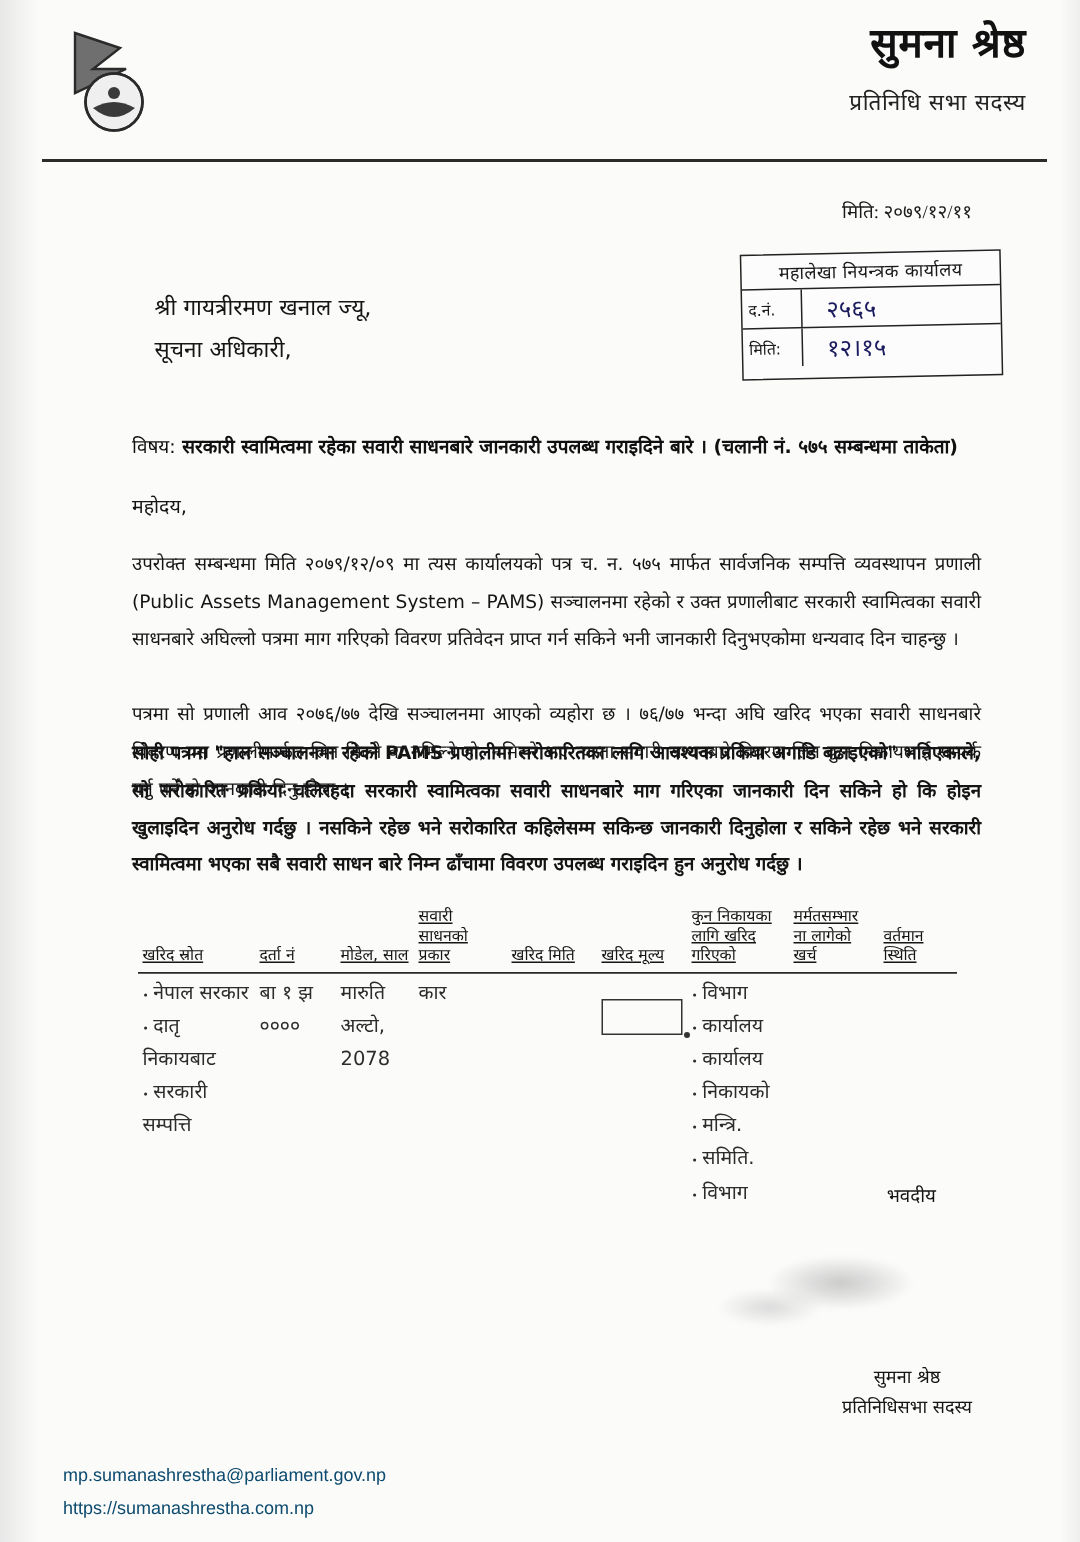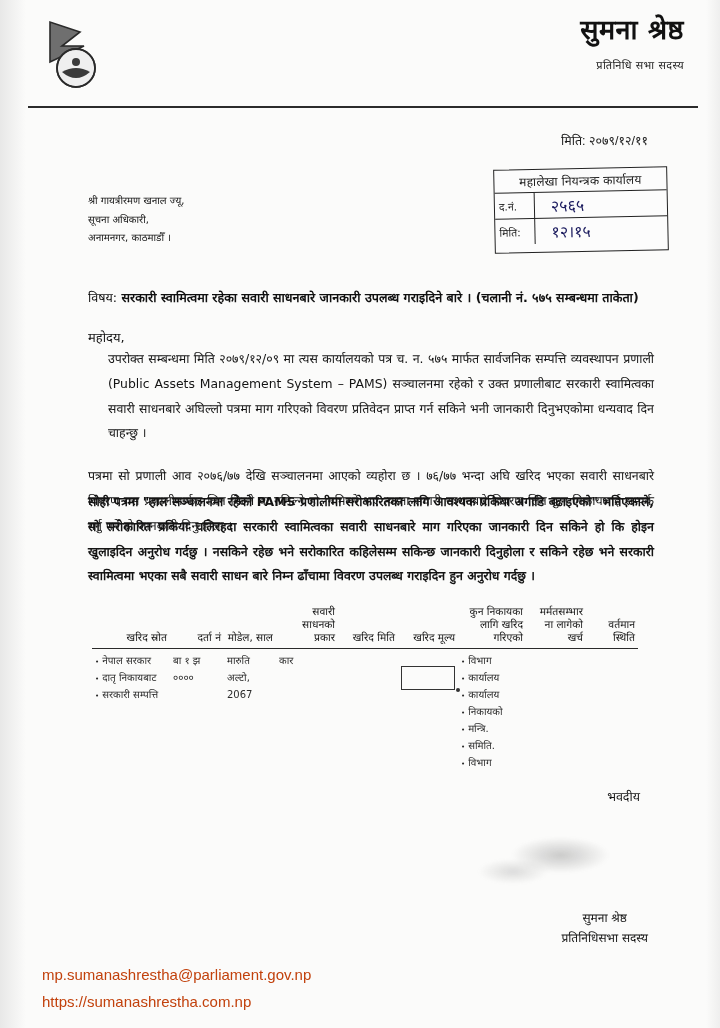--- a/index.html
+++ b/index.html
@@ -64,40 +64,40 @@
   .mp-name {
     font-family: "DejaVu Sans", sans-serif;
     font-size: 27px;
     font-weight: bold;
     letter-spacing: .5px;
     color: #111;
     line-height: 1.15;
   }
   .mp-role {
     font-family: "DejaVu Sans", sans-serif;
-    font-size: 11px;
+    font-size: 15px;
     color: #222;
     margin-top: 12px;
     letter-spacing: .4px;
   }
   .rule {
     position: absolute;
     left: 28px;
     right: 22px;
     top: 106px;
     height: 2px;
     background: #2b2b2b;
   }
 
   
   .date-line {
     position: absolute;
     right: 72px;
     top: 132px;
-    font-family: Liberation Sans, sans-serif;
+    font-family: Liberation Serif, serif;
     font-size: 12.5px;
     color: #1a1a1a;
   }
 
   
   .stamp {
     position: absolute;
     left: 494px;
     top: 168px;
     width: 172px;
@@ -135,24 +135,24 @@
     flex: 1;
     font-size: 16px;
     padding-left: 16px;
     font-family: "DejaVu Sans", sans-serif;
     color: #1b1b5e;
   }
 
   
   .addressee {
     position: absolute;
-    left: 88px;
+    left: 103px;
     top: 192px;
     font-family: "DejaVu Sans", sans-serif;
-    font-size: 10px;
+    font-size: 15px;
     line-height: 1.85;
     color: #151515;
   }
 
   
   .subject {
     position: absolute;
     left: 88px;
     right: 66px;
     top: 288px;
@@ -177,21 +177,21 @@
   .para {
     position: absolute;
     left: 88px;
     right: 66px;
     font-family: "DejaVu Sans", sans-serif;
     font-size: 12.4px;
     line-height: 2.0;
     color: #141414;
     text-align: justify;
   }
-  .para-1 { top: 347px; margin-left: 20px; }
+  .para-1 { top: 364px; }
   .para-2 { top: 424px; margin-top: 40px; }
   .para-3 { top: 490px; font-weight: bold; }
 
   
   .table-wrap {
     position: absolute;
     left: 92px;
     top: 592px;
     width: 540px;
     height: 160px;
@@ -200,28 +200,29 @@
   }
   .tbl {
     width: 100%;
     border-collapse: collapse;
     table-layout: fixed;
   }
   .tbl th {
     font-size: 10.5px;
     font-weight: normal;
     vertical-align: bottom;
-    text-align: right;
+    text-align: left;
     padding: 0 3px 4px 3px;
     line-height: 1.25;
     border-bottom: 1.3px solid #2a2a2a;
     height: 52px;
+    text-decoration: underline;
   }
   .tbl td {
-    font-size: 10px;
+    font-size: 13px;
     vertical-align: top;
     padding: 3px 3px 0 3px;
     line-height: 1.7;
     color: #2c2c2c;
   }
   .bulletcol { padding-left: 6px; }
   .bulletcol div:before {
     content: "•";
     margin-right: 3px;
     font-size: 7px;
@@ -238,21 +239,21 @@
     right: -6px;
     bottom: -3px;
     width: 4px; height: 4px;
     background: #333;
     border-radius: 50%;
   }
 
   
   .closing {
     position: absolute;
-    right: 80px;
+    right: 96px;
     top: 788px;
     font-family: "DejaVu Sans", sans-serif;
     font-size: 12.5px;
     color: #151515;
   }
   .sign-blur {
     position: absolute;
     right: 74px;
     top: 812px;
     width: 190px;
@@ -272,23 +273,23 @@
     line-height: 1.7;
     color: #151515;
   }
 
   
   .footer {
     position: absolute;
     left: 42px;
     bottom: 12px;
     font-family: "Liberation Sans", sans-serif;
-    font-size: 15px;
+    font-size: 12px;
     line-height: 1.85;
-    color: #c2410c;
+    color: #0c4a6e;
   }
   .footer div { white-space: nowrap; }
 </style>
 </head>
 <body>
 
 <div class="page">
 
   <div class="letterhead">
 
@@ -323,21 +324,20 @@
     </div>
     <div class="stamp-row">
       <div class="stamp-label">मिति:</div>
       <div class="stamp-value">१२।१५</div>
     </div>
   </div>
 
   <div class="addressee">
     <div>श्री गायत्रीरमण खनाल ज्यू,</div>
     <div>सूचना अधिकारी,</div>
-    <div>अनामनगर, काठमाडौँ ।</div>
   </div>
 
   <div class="subject">
     <span class="lead">विषय:</span>
     <span>सरकारी स्वामित्वमा रहेका सवारी साधनबारे जानकारी उपलब्ध गराइदिने बारे । (चलानी नं. ५७५ सम्बन्धमा ताकेता)</span>
   </div>
 
   <div class="salutation">महोदय,</div>
 
   <div class="para para-1">उपरोक्त सम्बन्धमा मिति २०७९/१२/०९ मा त्यस कार्यालयको पत्र च. न. ५७५ मार्फत सार्वजनिक सम्पत्ति व्यवस्थापन प्रणाली (Public Assets Management System – PAMS) सञ्चालनमा रहेको र उक्त प्रणालीबाट सरकारी स्वामित्वका सवारी साधनबारे अघिल्लो पत्रमा माग गरिएको विवरण प्रतिवेदन प्राप्त गर्न सकिने भनी जानकारी दिनुभएकोमा धन्यवाद दिन चाहन्छु ।</div>
@@ -360,21 +360,21 @@
         </tr>
       </thead>
       <tbody>
         <tr>
           <td class="bulletcol">
             <div>नेपाल सरकार</div>
             <div>दातृ निकायबाट</div>
             <div>सरकारी सम्पत्ति</div>
           </td>
           <td>बा १ झ ००००</td>
-          <td>मारुति अल्टो, 2067</td>
+          <td>मारुति अल्टो, 2078</td>
           <td>कार</td>
           <td></td>
           <td>
             <div class="boxcell"></div>
           </td>
           <td class="bulletcol">
             <div>विभाग</div>
             <div>कार्यालय</div>
             <div>कार्यालय</div>
             <div>निकायको</div>

